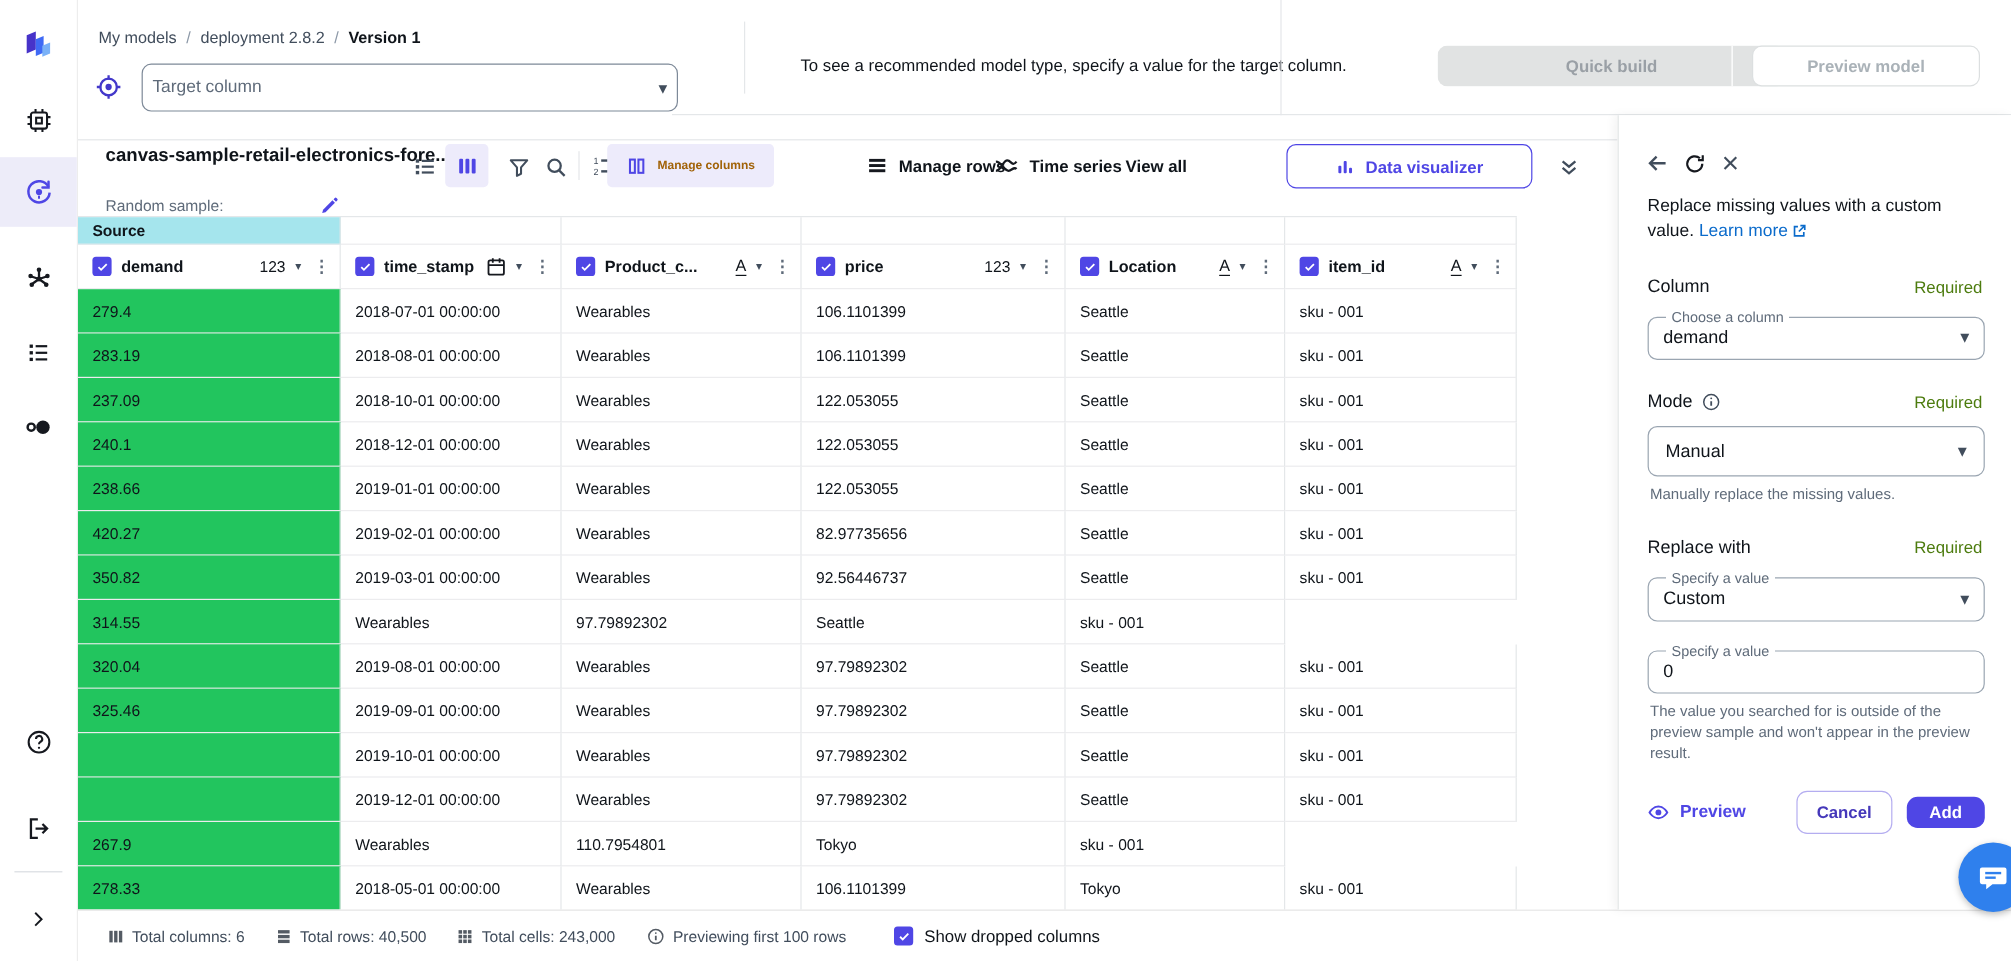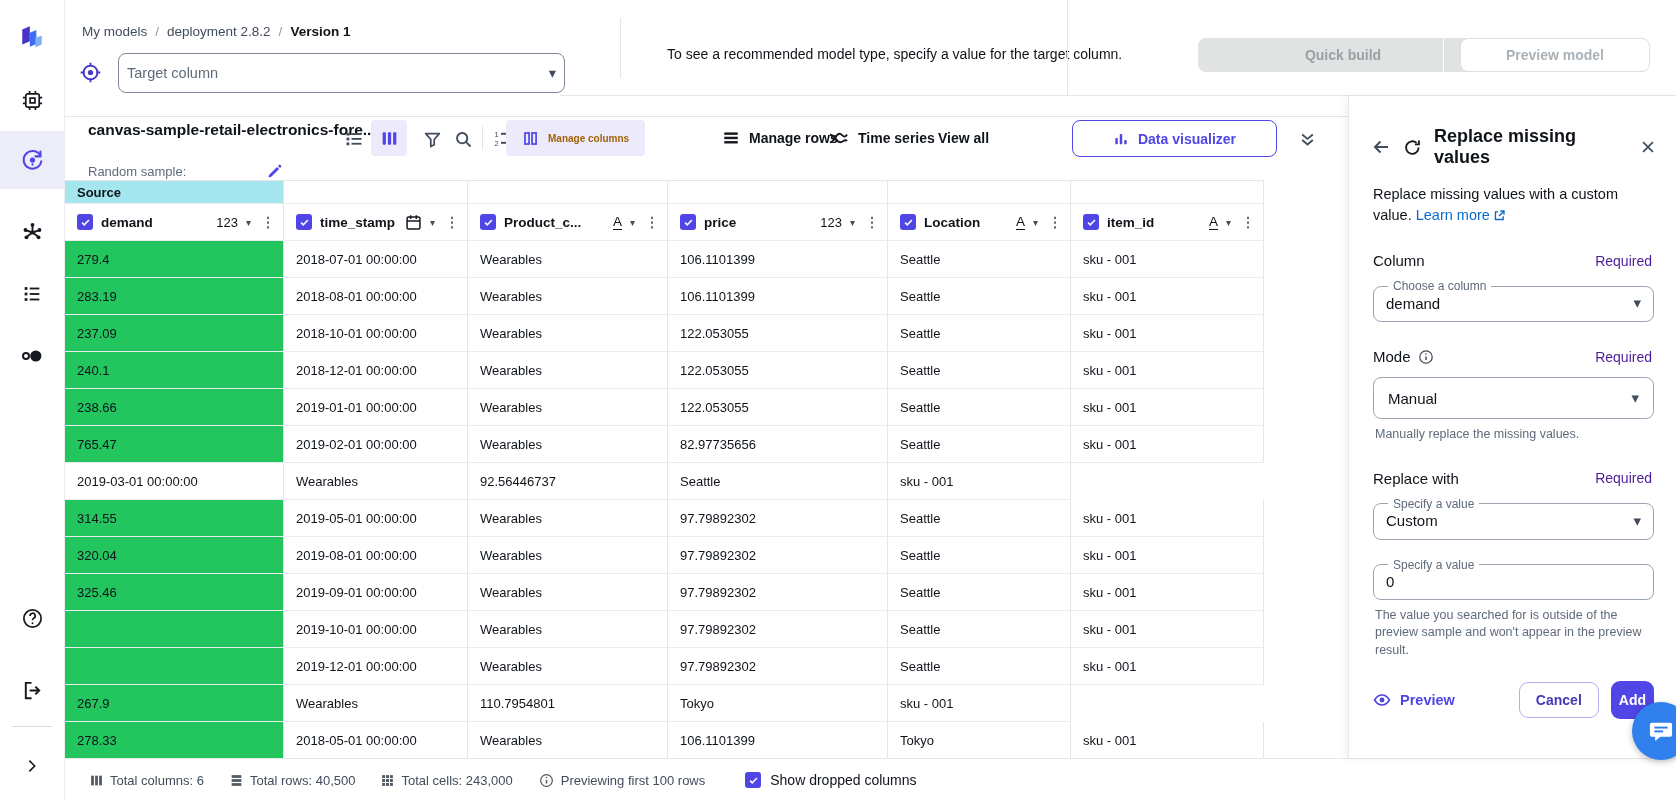--- a/index.html
+++ b/index.html
@@ -68,35 +68,35 @@
   
   .panel{position:absolute;left:1348px;top:96px;width:328px;height:662px;background:#fff;border-left:1px solid #e3e7e7;
          box-shadow:-3px 0 8px rgba(0,0,0,.05);box-sizing:border-box;z-index:4;}
   .panel-header{display:flex;align-items:center;margin:30px 20px 0 22px;gap:12px;}
   .panel-title{font-size:18px;font-weight:bold;color:#0f141a;flex:1;}
   .panel-desc{margin:16px 24px 0 24px;font-size:14.5px;line-height:1.45;color:#0f141a;}
   .learn-link{color:#0b6bcb;cursor:pointer;white-space:nowrap;}
   .ext-ic{display:inline-block;vertical-align:-2px;margin-left:3px;}
   .sec-row{display:flex;justify-content:space-between;align-items:center;margin:26px 24px 0 24px;}
   .sec-label{font-size:15px;color:#0f141a;display:flex;align-items:center;gap:7px;}
-  .required{font-size:14px;color:#4c1d95;}
+  .required{font-size:14px;color:#4d7c0f;}
   fieldset.field{margin:10px 22px 0 24px;border:1px solid #9aa5b1;border-radius:8px;padding:0 12px 9px 12px;cursor:pointer;}
   fieldset.field legend{font-size:12px;color:#5f6b7a;padding:0 5px;margin-left:2px;}
   .field-val{display:flex;align-items:center;font-size:15px;color:#0f141a;margin-top:1px;}
   .field-val .caret{margin-left:auto;color:#414d5c;}
   .field-val input{border:none;outline:none;font-size:15px;color:#0f141a;width:100%;font-family:"Liberation Sans",sans-serif;padding:0;}
   .select-plain{margin:12px 22px 0 24px;height:42px;border:1px solid #9aa5b1;border-radius:8px;display:flex;align-items:center;
                 padding:0 14px;font-size:15px;color:#0f141a;box-sizing:border-box;cursor:pointer;}
   .select-plain .caret{margin-left:auto;color:#414d5c;}
   .helper{margin:7px 24px 0 26px;font-size:12.5px;color:#5f6b7a;line-height:1.4;}
   .panel-footer{display:flex;align-items:center;margin:22px 22px 0 24px;}
   .preview-btn{display:flex;align-items:center;gap:9px;color:#4f46e5;font-weight:bold;font-size:14.5px;cursor:pointer;}
   .btn-cancel{margin-left:auto;height:34px;padding:0 16px;border:1px solid #b4adf0;border-radius:9px;background:#fff;color:#4538ba;
               font-weight:bold;font-size:14px;display:flex;align-items:center;cursor:pointer;}
-  .btn-add{margin-left:12px;height:38px;padding:0 8px;border-radius:9px;background:#4f46e5;color:#fff;font-weight:bold;font-size:14px;
+  .btn-add{margin-left:12px;height:26px;padding:0 19px;border-radius:9px;background:#4f46e5;color:#fff;font-weight:bold;font-size:14px;
            display:flex;align-items:center;cursor:pointer;}
 
   .chat-fab{position:absolute;left:1632px;top:702px;width:58px;height:58px;border-radius:50%;background:#2f80ed;z-index:9;
             display:flex;align-items:center;justify-content:center;cursor:pointer;box-shadow:0 2px 6px rgba(0,0,0,.25);}
   .info-dot{display:inline-flex;}
 </style>
 </head>
 <body>
 
 <div class="screen">
@@ -412,37 +412,37 @@
         </div>
         <div class="t-row">
           <div class="t-cell demand-col">238.66</div>
           <div class="t-cell">2019-01-01 00:00:00</div>
           <div class="t-cell">Wearables</div>
           <div class="t-cell">122.053055</div>
           <div class="t-cell">Seattle</div>
           <div class="t-cell">sku - 001</div>
         </div>
         <div class="t-row">
-          <div class="t-cell demand-col">765.47</div>
+          <div class="t-cell demand-col">420.27</div>
           <div class="t-cell">2019-02-01 00:00:00</div>
           <div class="t-cell">Wearables</div>
           <div class="t-cell">82.97735656</div>
           <div class="t-cell">Seattle</div>
           <div class="t-cell">sku - 001</div>
         </div>
         <div class="t-row">
+          <div class="t-cell demand-col">350.82</div>
           <div class="t-cell">2019-03-01 00:00:00</div>
           <div class="t-cell">Wearables</div>
           <div class="t-cell">92.56446737</div>
           <div class="t-cell">Seattle</div>
           <div class="t-cell">sku - 001</div>
         </div>
         <div class="t-row">
           <div class="t-cell demand-col">314.55</div>
-          <div class="t-cell">2019-05-01 00:00:00</div>
           <div class="t-cell">Wearables</div>
           <div class="t-cell">97.79892302</div>
           <div class="t-cell">Seattle</div>
           <div class="t-cell">sku - 001</div>
         </div>
         <div class="t-row">
           <div class="t-cell demand-col">320.04</div>
           <div class="t-cell">2019-08-01 00:00:00</div>
           <div class="t-cell">Wearables</div>
           <div class="t-cell">97.79892302</div>
@@ -549,21 +549,20 @@
           <path d="M17 10H4"></path>
             <path d="M9.5 4.5 4 10l5.5 5.5"></path>
         </svg>
       </span>
       <span>
         <svg width="19" height="19" viewBox="0 0 20 20" fill="none" stroke="#16191f" stroke-width="1.9">
           <path d="M16.4 10a6.6 6.6 0 1 1-2.1-4.8"></path>
             <path d="M16.8 2.6v4.2h-4.2"></path>
         </svg>
       </span>
-      <span class="panel-title">Replace missing values</span>
       <span>
         <svg width="16" height="16" viewBox="0 0 18 18" stroke="#414d5c" stroke-width="2" fill="none">
           <path d="M3.5 3.5l11 11M14.5 3.5l-11 11"></path>
         </svg>
       </span>
     </div>
 
     <p class="panel-desc">
       <span>Replace missing values with a custom value.</span>
       <span class="learn-link"><span>Learn more</span><span class="ext-ic"><svg width="13" height="13" viewBox="0 0 16 16" fill="none" stroke="#0b6bcb" stroke-width="1.7">

